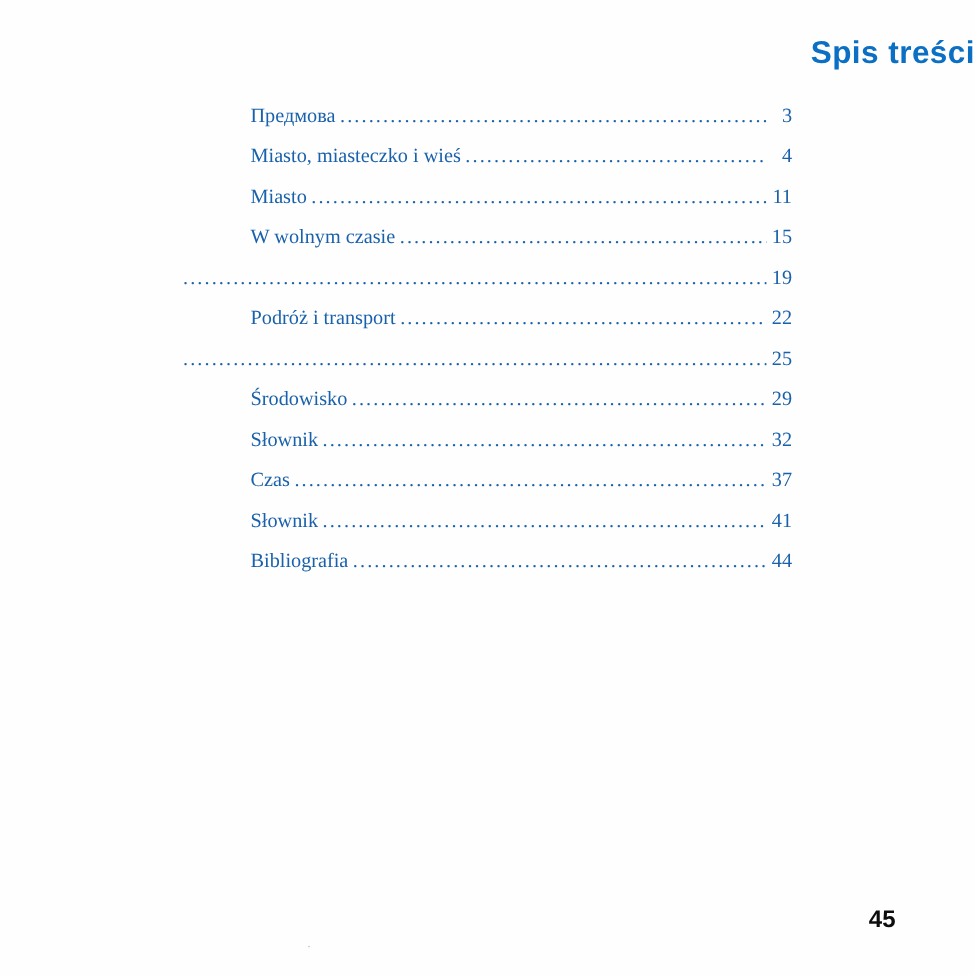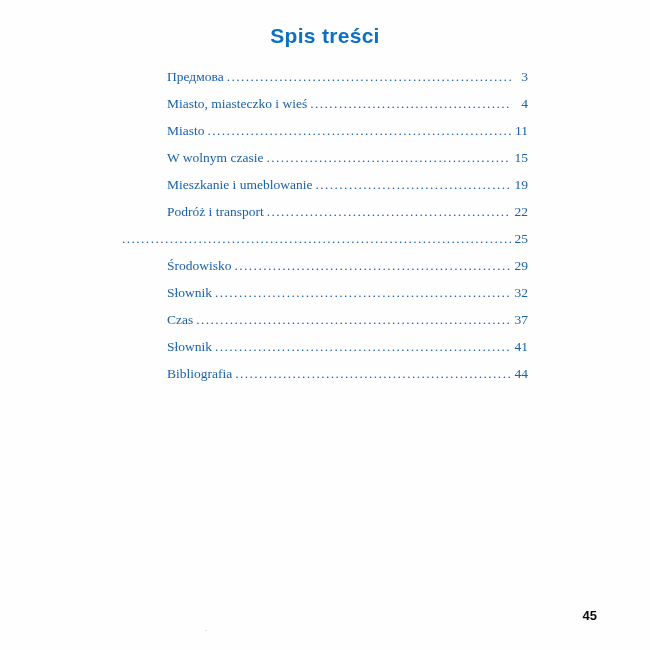--- a/index.html
+++ b/index.html
@@ -15,21 +15,21 @@
     overflow: hidden;
   }
   .page {
     position: relative;
     width: 650px;
     height: 650px;
     box-sizing: border-box;
     background: #fefefe;
   }
   .page-title {
-    text-align: center;
+    text-align: right;
     font-family: "Liberation Sans", sans-serif;
     font-size: 21px;
     font-weight: bold;
     color: #0b6fc4;
     letter-spacing: 0.3px;
     padding-top: 24px;
     margin: 0 0 22px 0;
   }
   .toc {
     margin: 0 auto;
@@ -65,21 +65,21 @@
     flex: 0 0 auto;
     padding-left: 3px;
     text-align: right;
     min-width: 14px;
   }
   .folio {
     position: absolute;
     right: 53px;
     bottom: 27px;
     font-family: "Liberation Sans", sans-serif;
-    font-size: 13px;
+    font-size: 16px;
     font-weight: bold;
     color: #0d0d0d;
   }
   .tiny-mark {
     position: absolute;
     left: 205px;
     bottom: 17px;
     font-size: 8px;
     color: #b9b9b9;
   }
@@ -106,21 +106,20 @@
       <span class="toc-title">Miasto</span>
       <span class="toc-dots">......................................................................................................</span>
       <span class="toc-page">11</span>
     </li>
     <li class="toc-entry">
       <span class="toc-title">W wolnym czasie</span>
       <span class="toc-dots">......................................................................................................</span>
       <span class="toc-page">15</span>
     </li>
     <li class="toc-entry">
-      <span class="toc-title">Mieszkanie i umeblowanie</span>
       <span class="toc-dots">......................................................................................................</span>
       <span class="toc-page">19</span>
     </li>
     <li class="toc-entry">
       <span class="toc-title">Podróż i transport</span>
       <span class="toc-dots">......................................................................................................</span>
       <span class="toc-page">22</span>
     </li>
     <li class="toc-entry">
       <span class="toc-dots">......................................................................................................</span>

